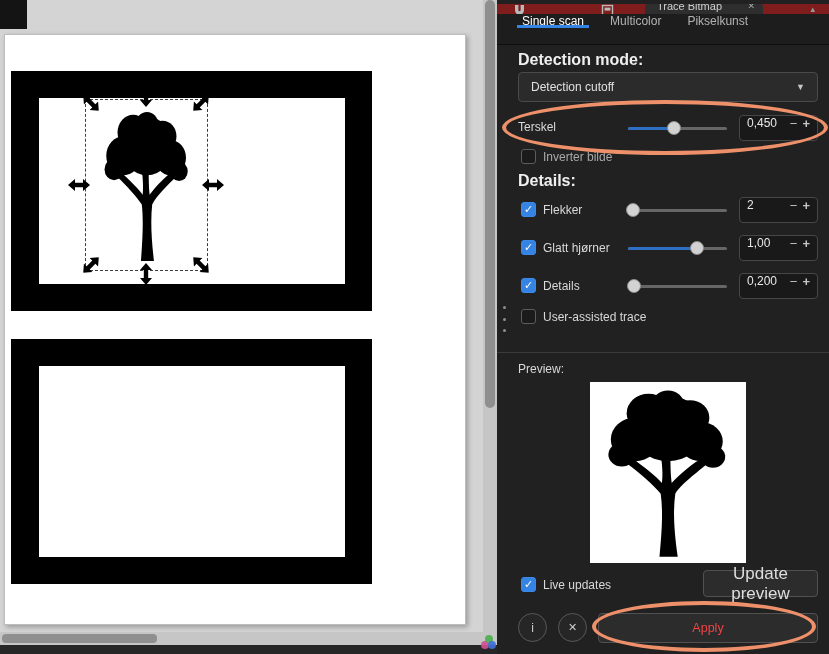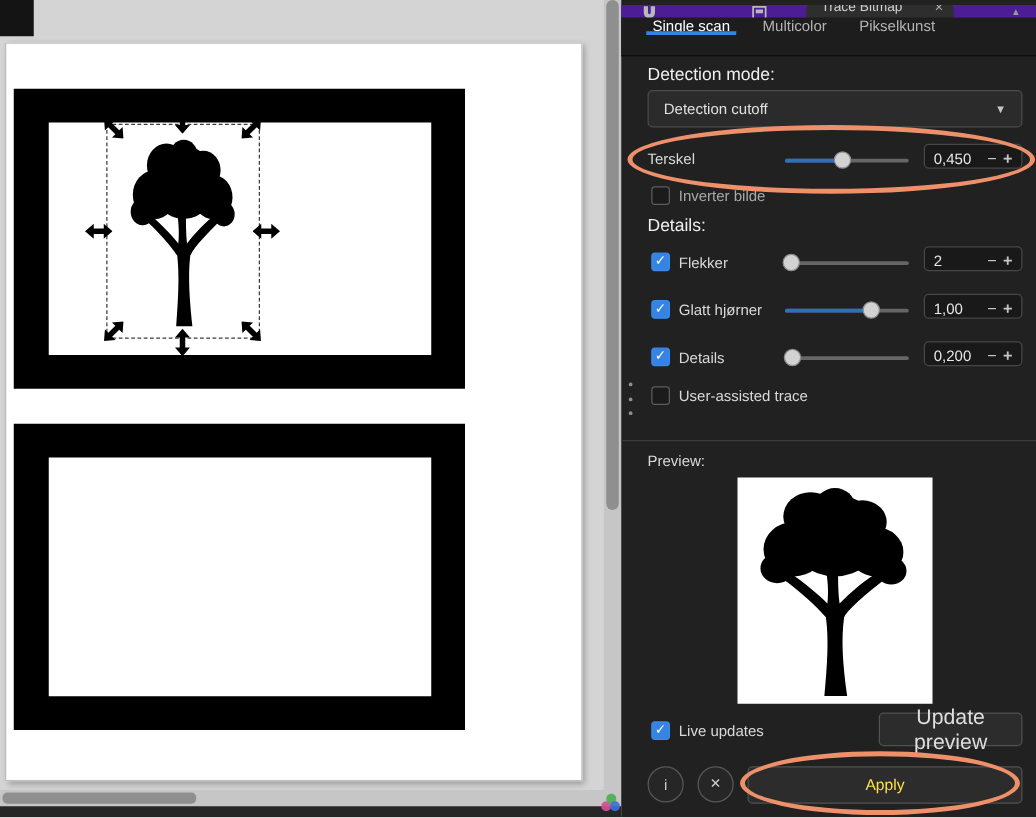--- a/index.html
+++ b/index.html
@@ -28,63 +28,63 @@
   .scroll-corner{position:absolute;left:480px;top:632px;width:17px;height:13px;background:#c6c6c6}
   .bottom-strip{position:absolute;left:0;top:645px;width:497px;height:9px;background:#262626}
   .cm-icon{position:absolute;left:480px;top:635px;width:17px;height:16px;z-index:5}
   .cm-icon i{position:absolute;width:8px;height:8px;border-radius:50%;opacity:.92}
   .cm-icon .c1{left:1px;top:6px;background:#d24f8e}
   .cm-icon .c2{left:5px;top:0;background:#4caf50}
   .cm-icon .c3{left:8px;top:6px;background:#3f6fd8}
 
   
   .panel{position:absolute;left:497px;top:0;width:332px;height:654px;background:#212121;color:#dcdcdc}
-  .topbar{position:absolute;left:0;top:4px;width:100%;height:14px;background:#4c1d95}
+  .topbar{position:absolute;left:0;top:4px;width:100%;height:14px;background:#7f1d1d}
   .ticon{position:absolute;top:0;width:13px;height:13px}
   .t1{left:16px}.t2{left:104px}
   .dock-tab{position:absolute;left:148px;top:0;width:118px;height:14px;background:#2e2e2e;border-radius:3px 3px 0 0;overflow:hidden}
   .dt-label{position:absolute;left:12px;top:-4px;font-size:11px;color:#cfcfcf;white-space:nowrap}
   .dt-close{position:absolute;right:8px;top:-3px;font-size:9px;color:#a8a8a8}
   .dock-arrow{position:absolute;right:14px;top:0;font-size:9px;color:#9a9a9a}
 
   .tabs{position:absolute;left:0;top:14px;width:100%;height:31px;display:flex;align-items:flex-start;padding-left:12px;background:#1d1d1d;border-bottom:1px solid #0e0e0e}
   .tab{padding:0 13px;display:flex;align-items:center;font-size:12px;color:#b3b3b3;position:relative;cursor:default}
   .tab.active{color:#fff}
   .tab.active::after{content:"";position:absolute;left:8px;right:8px;bottom:0;height:3px;background:#3584e4}
 
-  .boldlbl{position:absolute;font-size:14px;font-weight:normal;color:#efefef}
+  .boldlbl{position:absolute;font-size:16px;font-weight:bold;color:#efefef}
   .lbl{position:absolute;font-size:12px;color:#d9d9d9}
   .rowlabel{position:absolute;font-size:12px;color:#d9d9d9;white-space:nowrap}
   .rowlabel.dim{color:#a9a9a9}
 
   .dropdown{position:absolute;left:21px;top:72px;width:300px;height:30px;background:#2b2b2b;border:1px solid #4a4a4a;border-radius:4px;display:flex;align-items:center;padding:0 12px;font-size:12px;color:#e0e0e0}
   .dropdown .chev{margin-left:auto;font-size:9px;color:#c6c6c6}
 
   .cb{position:absolute;width:15px;height:15px;border-radius:3px;border:1px solid #5c5c5c;background:#1b1b1b}
   .cb .mark{display:none;color:#fff;font-size:11px;line-height:13px;text-align:center;width:100%}
   .cb.checked{background:#3584e4;border-color:#3b8ae8}
   .cb.checked .mark{display:block}
 
   .slider{position:absolute;width:99px;height:15px}
   .slider .track{position:absolute;left:0;right:0;top:6px;height:3px;background:#666;border-radius:2px}
   .slider .fill{position:absolute;left:0;top:6px;height:3px;background:#2f6fc3;border-radius:2px}
   .slider .knob{position:absolute;top:7px;width:14px;height:14px;border-radius:50%;background:#d2d2d2;border:1px solid #8d8d8d;transform:translate(-50%,-50%)}
 
-  .spin{position:absolute;width:79px;height:20px;background:#191919;border:1px solid #474747;border-radius:4px;display:flex;align-items:flex-end;padding:0 7px}
+  .spin{position:absolute;width:79px;height:26px;background:#191919;border:1px solid #474747;border-radius:4px;display:flex;align-items:flex-start;padding:0 7px}
   .spin .val{font-size:12px;color:#e8e8e8}
   .spin .minus{margin-left:auto;color:#c6c6c6;font-size:13px}
   .spin .plus{color:#c6c6c6;font-size:13px;margin-left:5px;font-weight:bold}
 
   .divider{position:absolute;left:0;top:352px;width:100%;height:1px;background:#3a3a3a}
   .preview-box{position:absolute;left:93px;top:382px;width:156px;height:181px;background:#fff}
   .tree-preview{position:absolute;left:5px;top:3px;width:146px;height:174px}
 
   .btn{position:absolute;background:#2c2c2c;border:1px solid #515151;border-radius:4px;color:#dedede;font-family:inherit;font-size:12px;display:flex;align-items:center;justify-content:center}
   .upd{left:206px;top:570px;width:115px;height:27px;font-size:17px}
-  .apply{left:101px;top:613px;width:220px;height:30px;font-size:12.5px;color:#fde047}
+  .apply{left:101px;top:613px;width:220px;height:30px;font-size:12.5px;color:#ef4444}
   .round{position:absolute;top:613px;width:29px;height:29px;border-radius:50%;background:#262626;border:1px solid #585858;color:#cdcdcd;font-family:inherit;display:flex;align-items:center;justify-content:center}
   .round span{font-size:12px;line-height:1}
   .round .xg{font-size:11px}
 
   .splitter{position:absolute;left:3px;top:306px;width:8px;height:26px;display:flex;flex-direction:column;justify-content:space-between;align-items:center}
   .splitter i{width:3px;height:3px;border-radius:50%;background:#8f8f8f}
 
   
   .ellipse{position:absolute;border:4px solid #ee916b;border-radius:50%;pointer-events:none;z-index:99;background:transparent}
   .e1{left:502px;top:100px;width:326px;height:55px}

